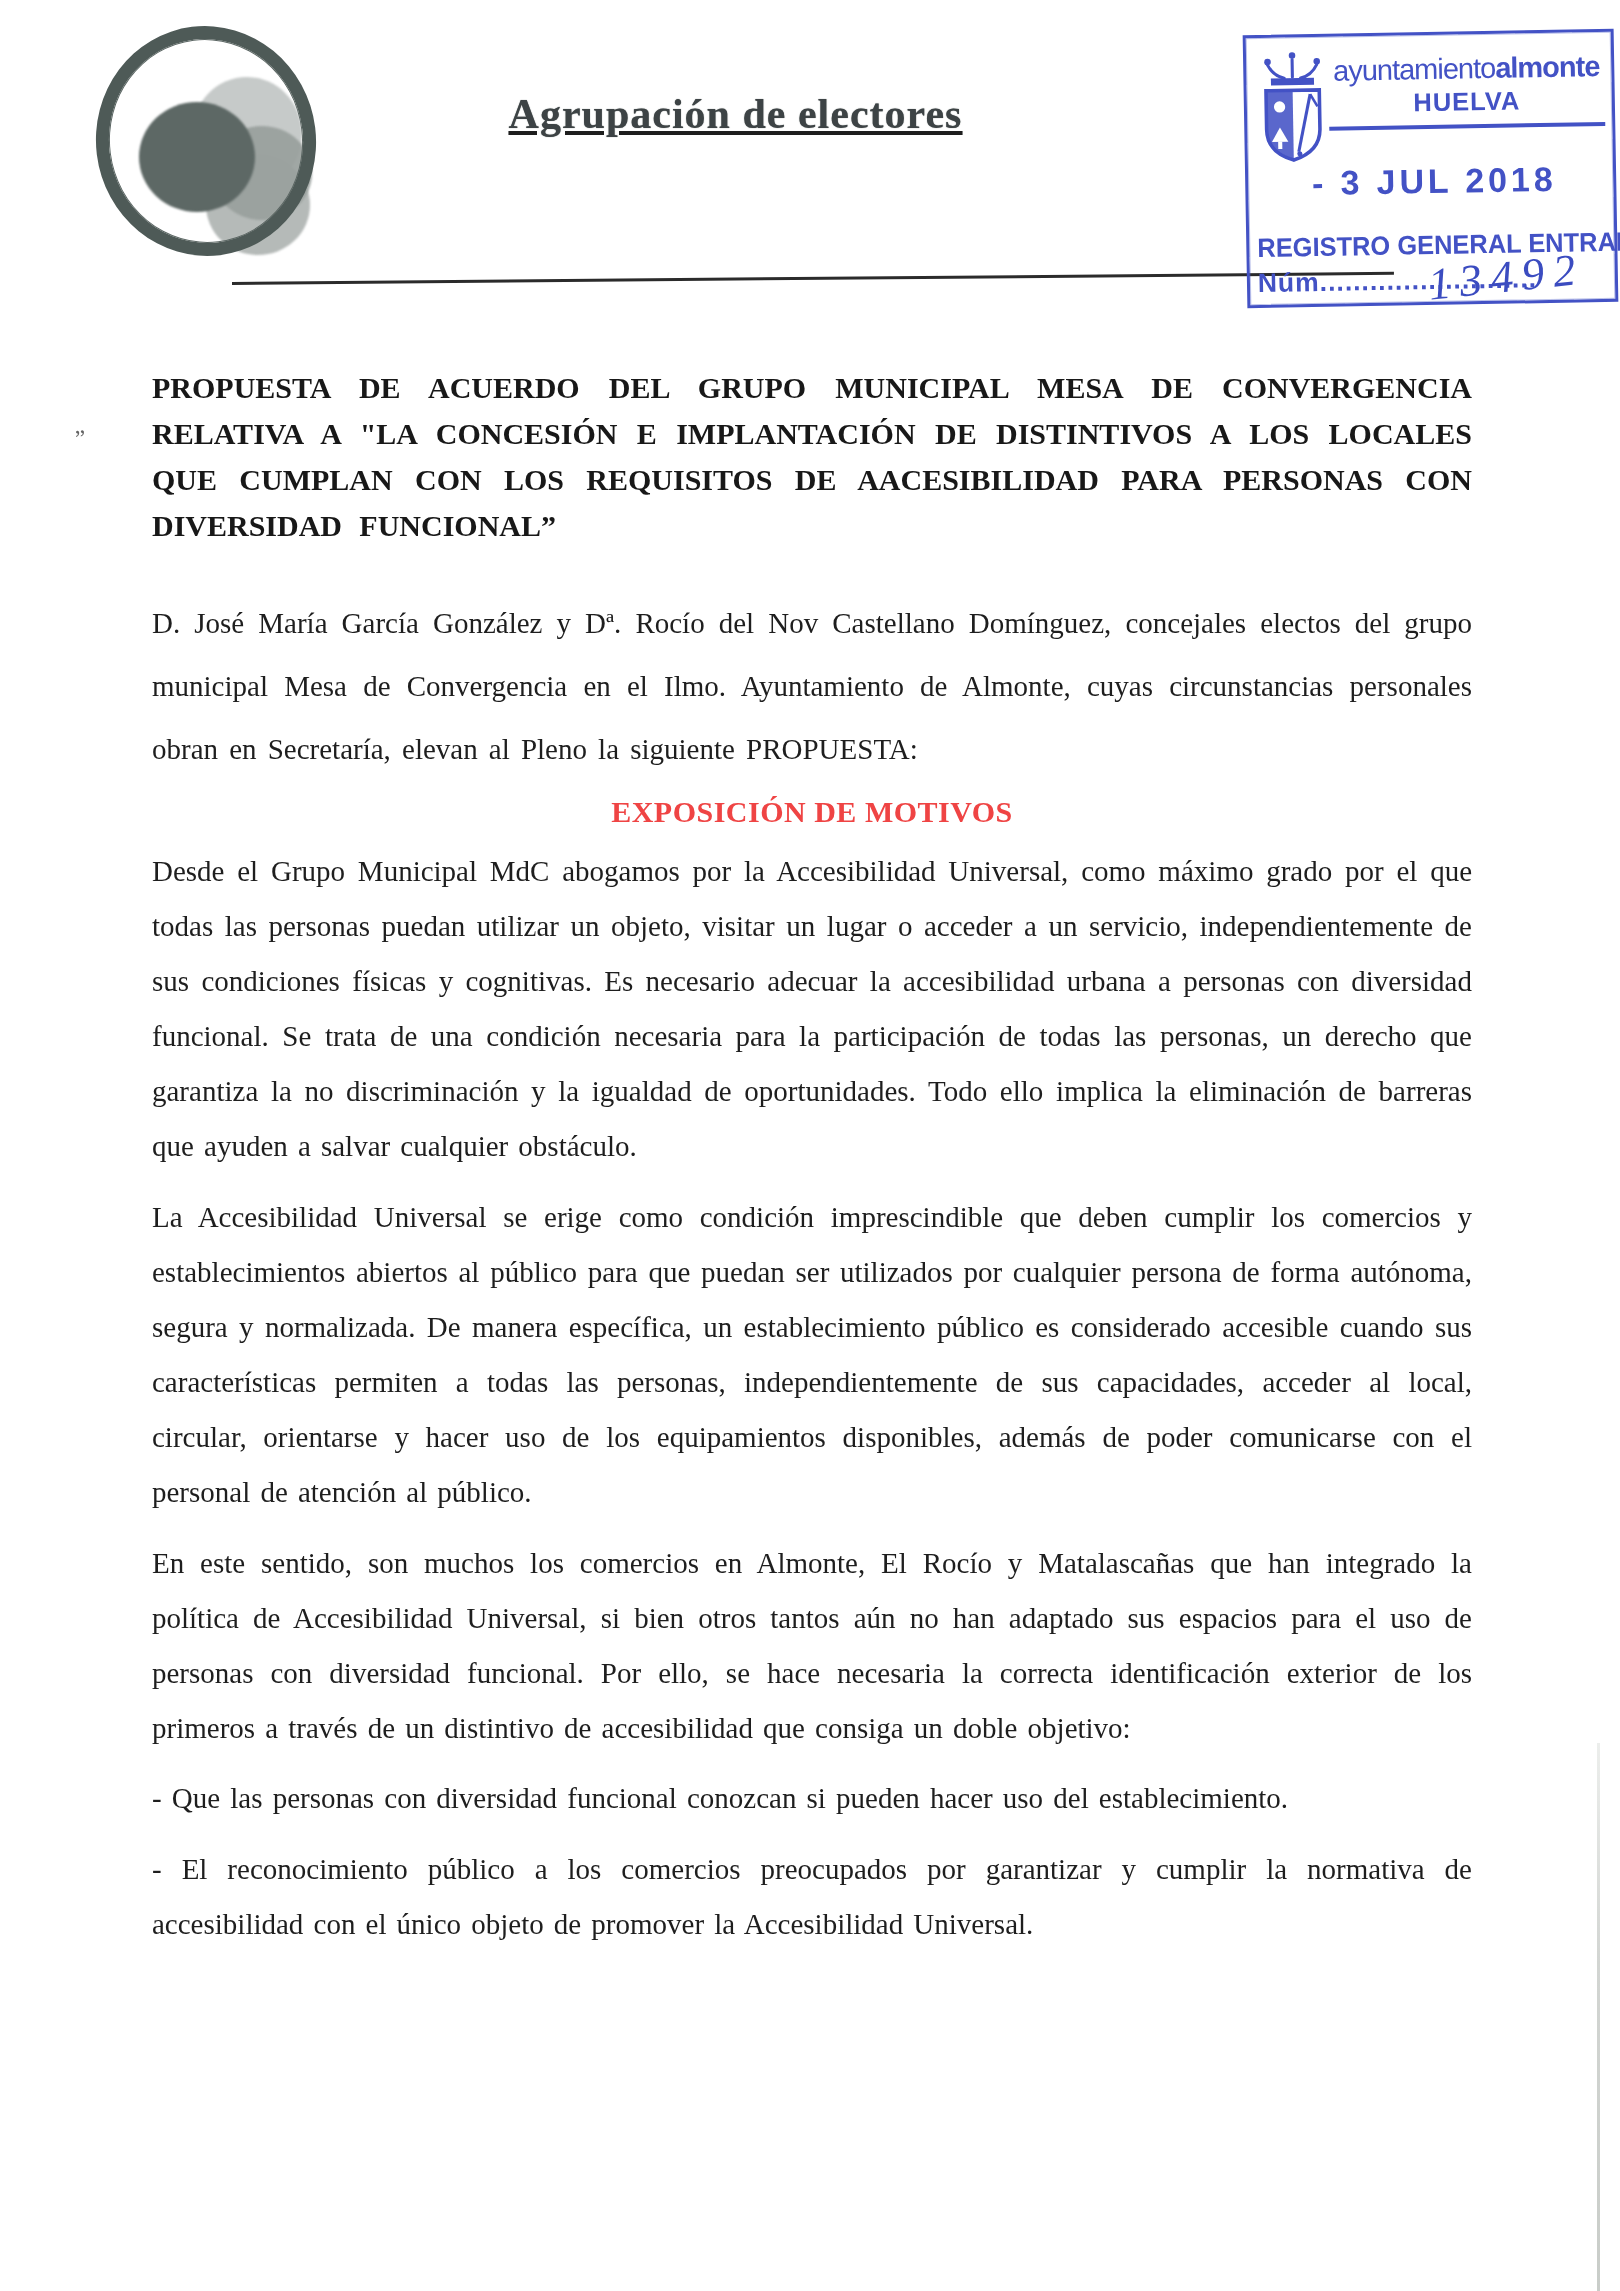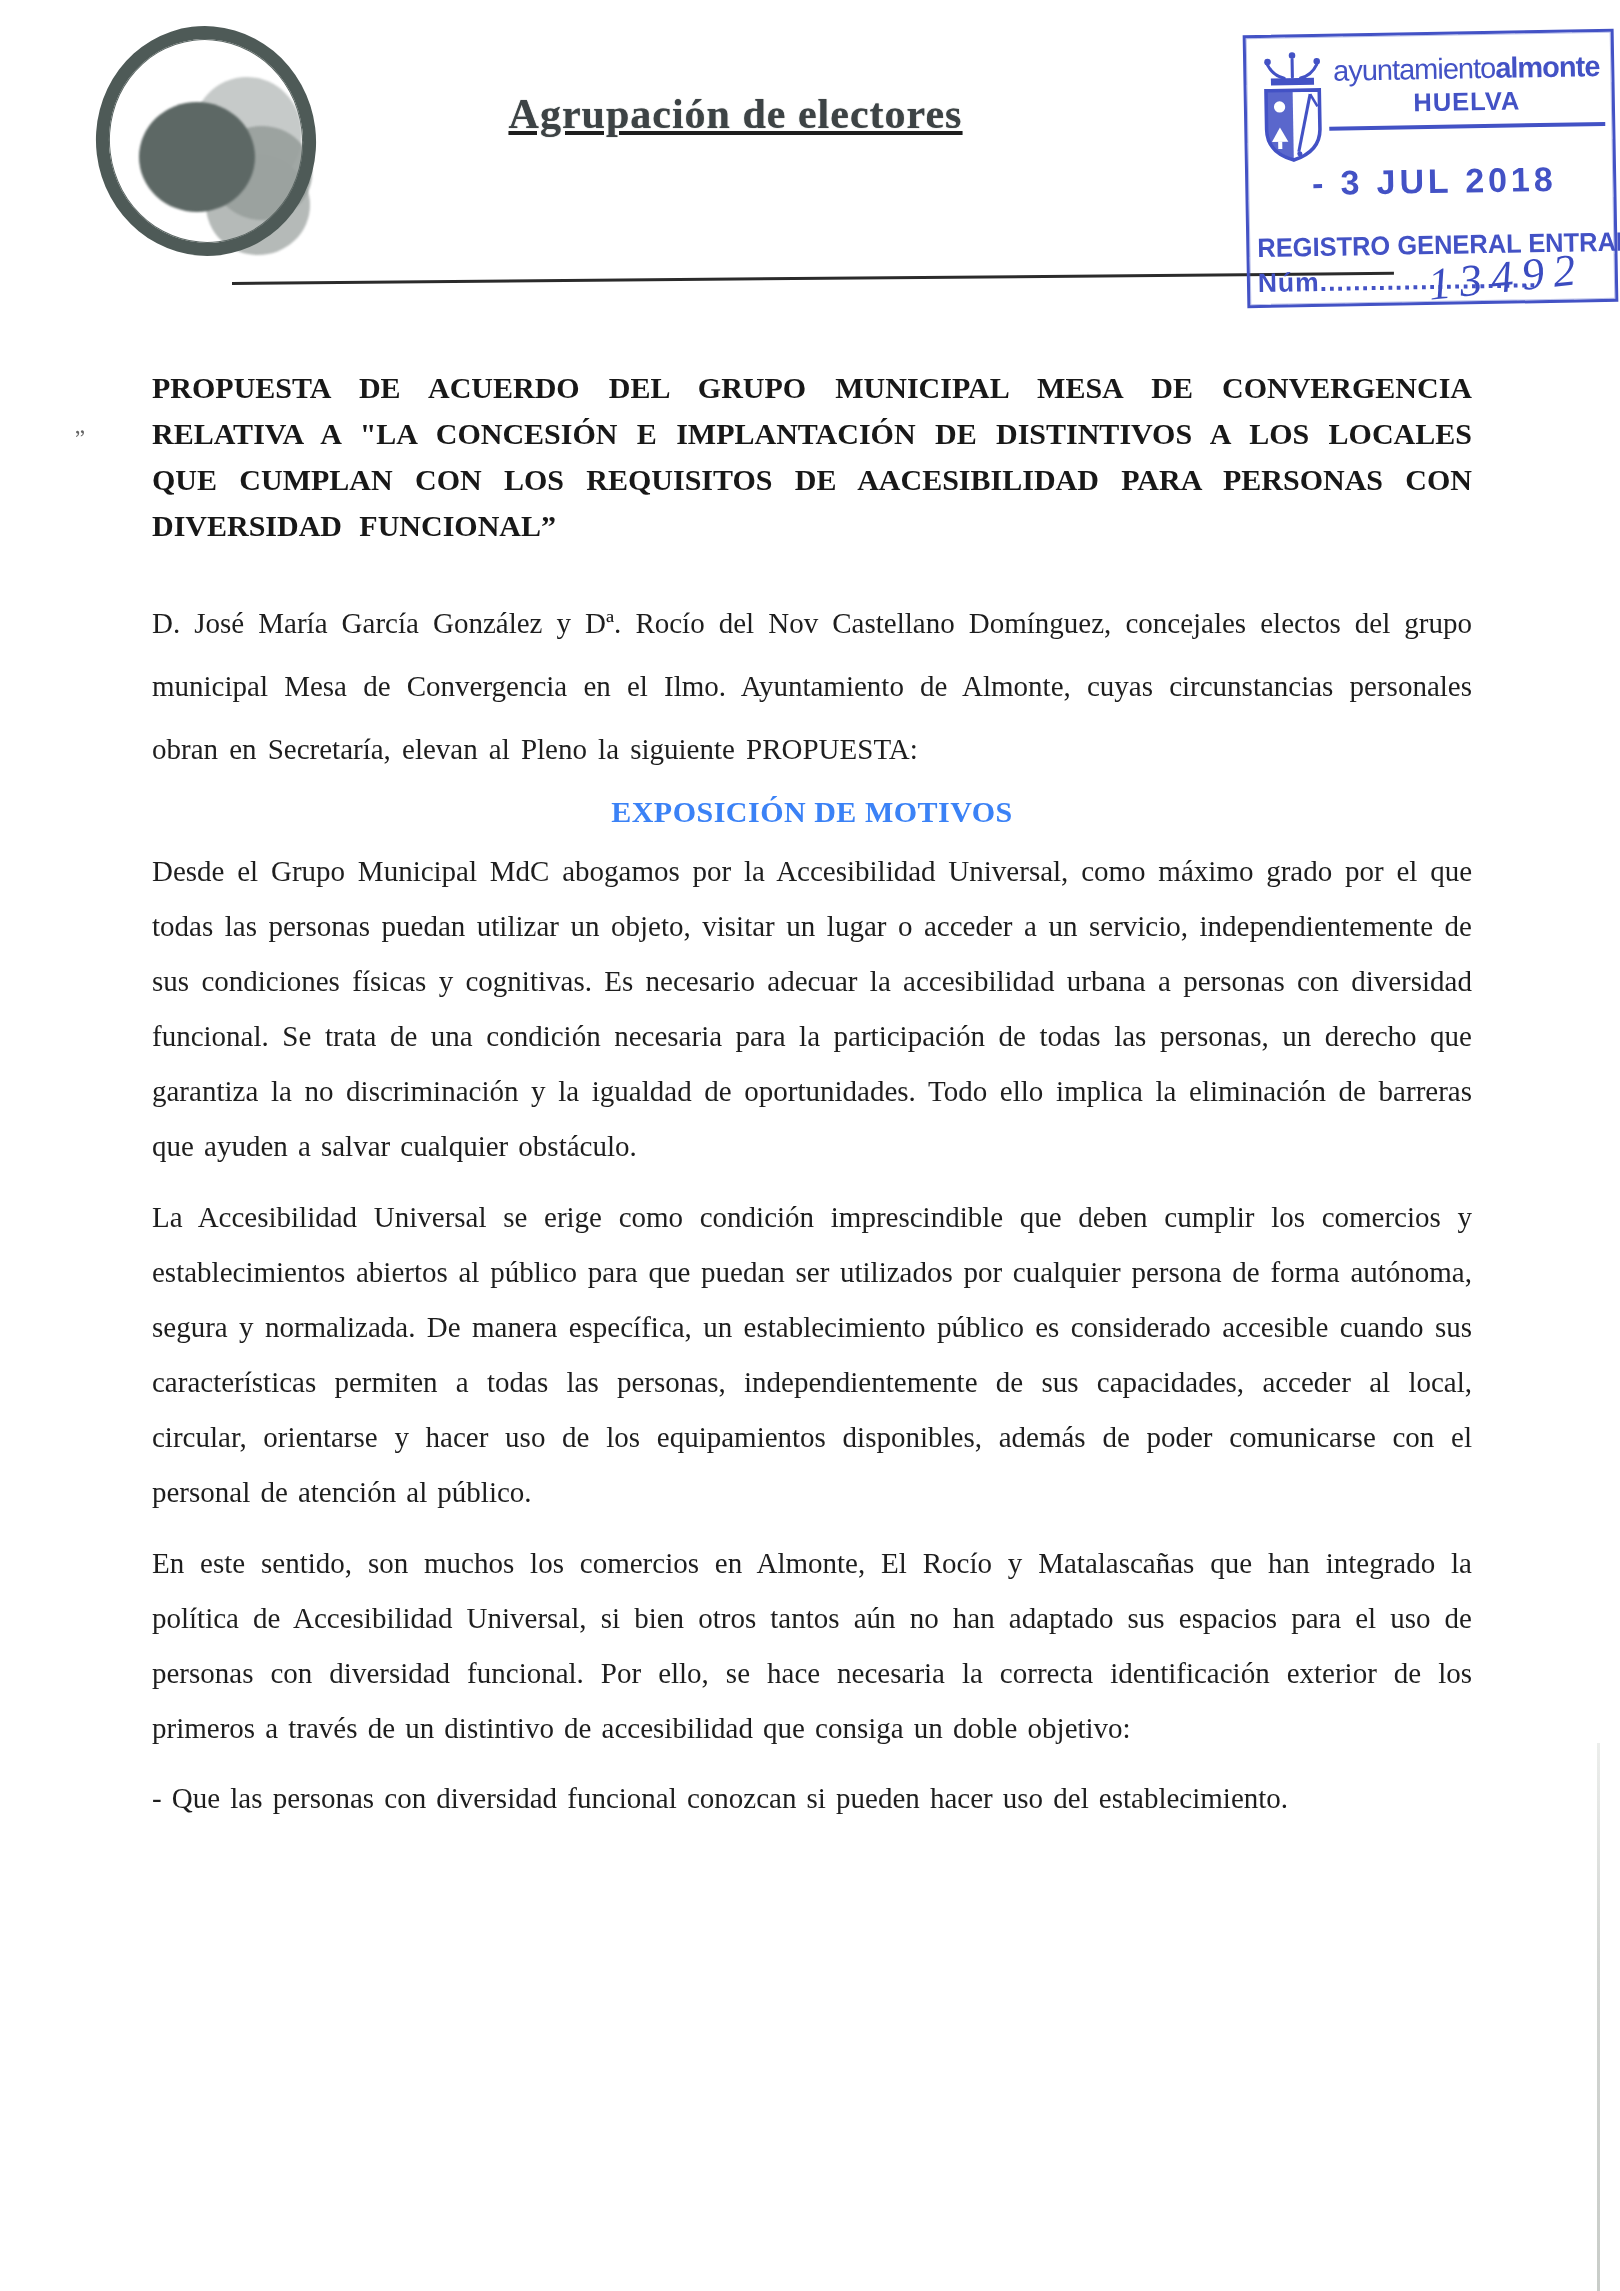--- a/index.html
+++ b/index.html
@@ -93,21 +93,21 @@
   .doc-title {
     margin:0; font-size:30px; font-weight:bold; line-height:46px;
     text-align:justify; word-spacing:9.8px; color:#181818;
   }
   .intro {
     margin:43px 0 0 0; font-size:29px; line-height:63px;
     text-align:justify; word-spacing:3.9px;
   }
   .section-heading {
     margin:13.7px 0 0 0; font-size:30px; font-weight:bold; text-align:center;
-    letter-spacing:0.5px; color:#3b82f6;
+    letter-spacing:0.5px; color:#ef4444;
   }
   .para, .bullet {
     margin:15.7px 0 0 0; font-size:29px; line-height:55px;
     text-align:justify; word-spacing:2.9px;
   }
   .para:first-of-type { margin-top:21.6px; }
 </style>
 </head>
 <body>
 
@@ -165,16 +165,17 @@
   <div class="scan-edge-line"></div>
 
   <div class="content">
     <p class="doc-title">PROPUESTA DE ACUERDO DEL GRUPO MUNICIPAL MESA DE CONVERGENCIA RELATIVA A "LA CONCESIÓN E IMPLANTACIÓN DE DISTINTIVOS A LOS LOCALES QUE CUMPLAN CON LOS REQUISITOS DE AACESIBILIDAD PARA PERSONAS CON DIVERSIDAD FUNCIONAL”</p>
     <p class="intro">D. José María García González y Dª. Rocío del Nov Castellano Domínguez, concejales electos del grupo municipal Mesa de Convergencia en el Ilmo. Ayuntamiento de Almonte, cuyas circunstancias personales obran en Secretaría, elevan al Pleno la siguiente PROPUESTA:</p>
     <p class="section-heading">EXPOSICIÓN DE MOTIVOS</p>
     <p class="para">Desde el Grupo Municipal MdC abogamos por la Accesibilidad Universal, como máximo grado por el que todas las personas puedan utilizar un objeto, visitar un lugar o acceder a un servicio, independientemente de sus condiciones físicas y cognitivas. Es necesario adecuar la accesibilidad urbana a personas con diversidad funcional. Se trata de una condición necesaria para la participación de todas las personas, un derecho que garantiza la no discriminación y la igualdad de oportunidades. Todo ello implica la eliminación de barreras que ayuden a salvar cualquier obstáculo.</p>
     <p class="para">La Accesibilidad Universal se erige como condición imprescindible que deben cumplir los comercios y establecimientos abiertos al público para que puedan ser utilizados por cualquier persona de forma autónoma, segura y normalizada. De manera específica, un establecimiento público es considerado accesible cuando sus características permiten a todas las personas, independientemente de sus capacidades, acceder al local, circular, orientarse y hacer uso de los equipamientos disponibles, además de poder comunicarse con el personal de atención al público.</p>
     <p class="para">En este sentido, son muchos los comercios en Almonte, El Rocío y Matalascañas que han integrado la política de Accesibilidad Universal, si bien otros tantos aún no han adaptado sus espacios para el uso de personas con diversidad funcional. Por ello, se hace necesaria la correcta identificación exterior de los primeros a través de un distintivo de accesibilidad que consiga un doble objetivo:</p>
     <p class="bullet">- Que las personas con diversidad funcional conozcan si pueden hacer uso del establecimiento.</p>
+    <p class="bullet">- El reconocimiento público a los comercios preocupados por garantizar y cumplir la normativa de accesibilidad con el único objeto de promover la Accesibilidad Universal.</p>
   </div>
 
 </div>
 
 
 </body></html>

